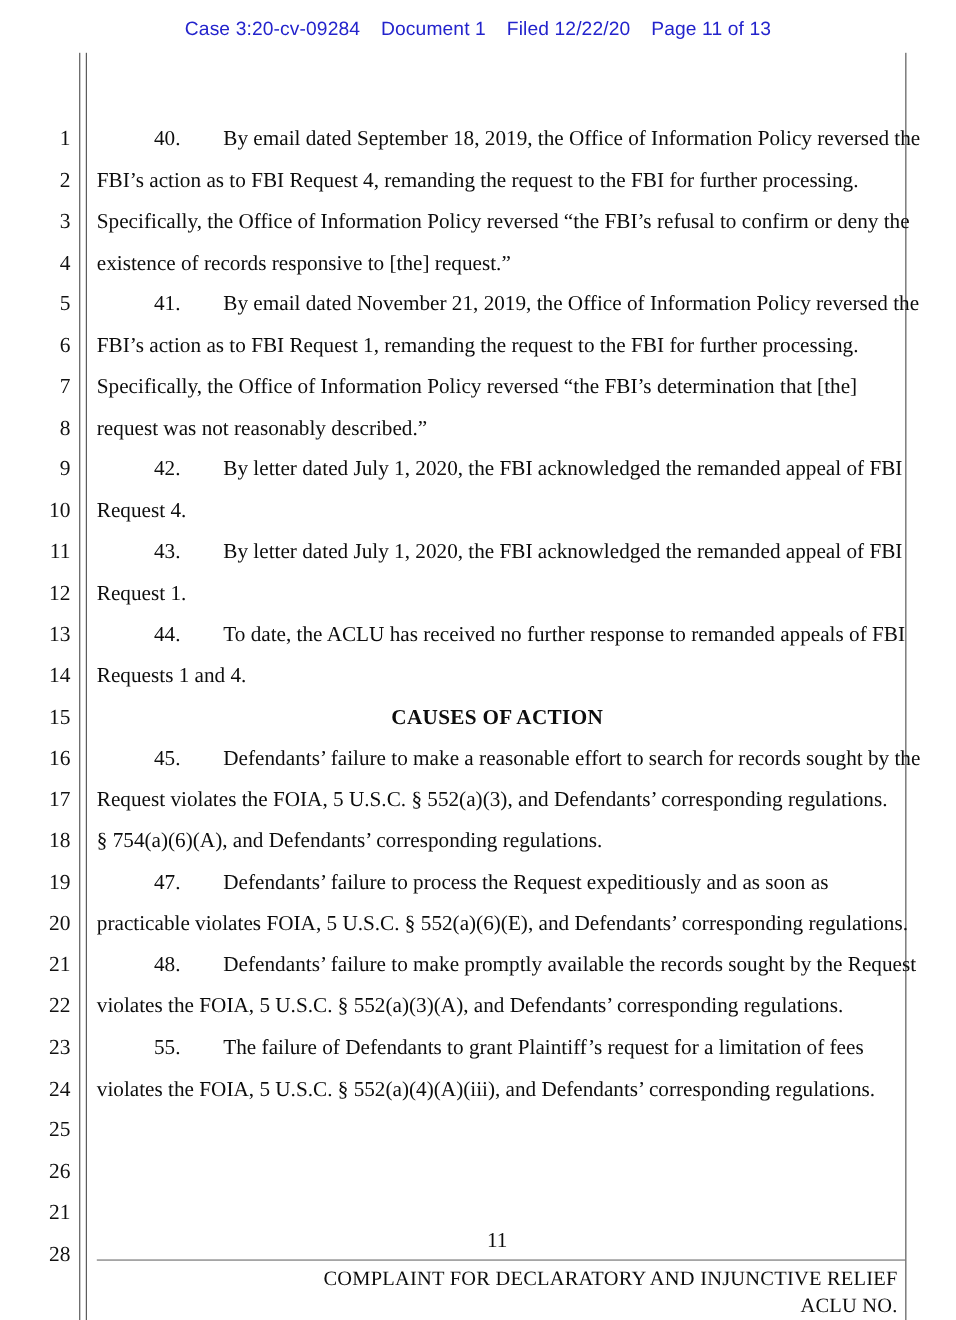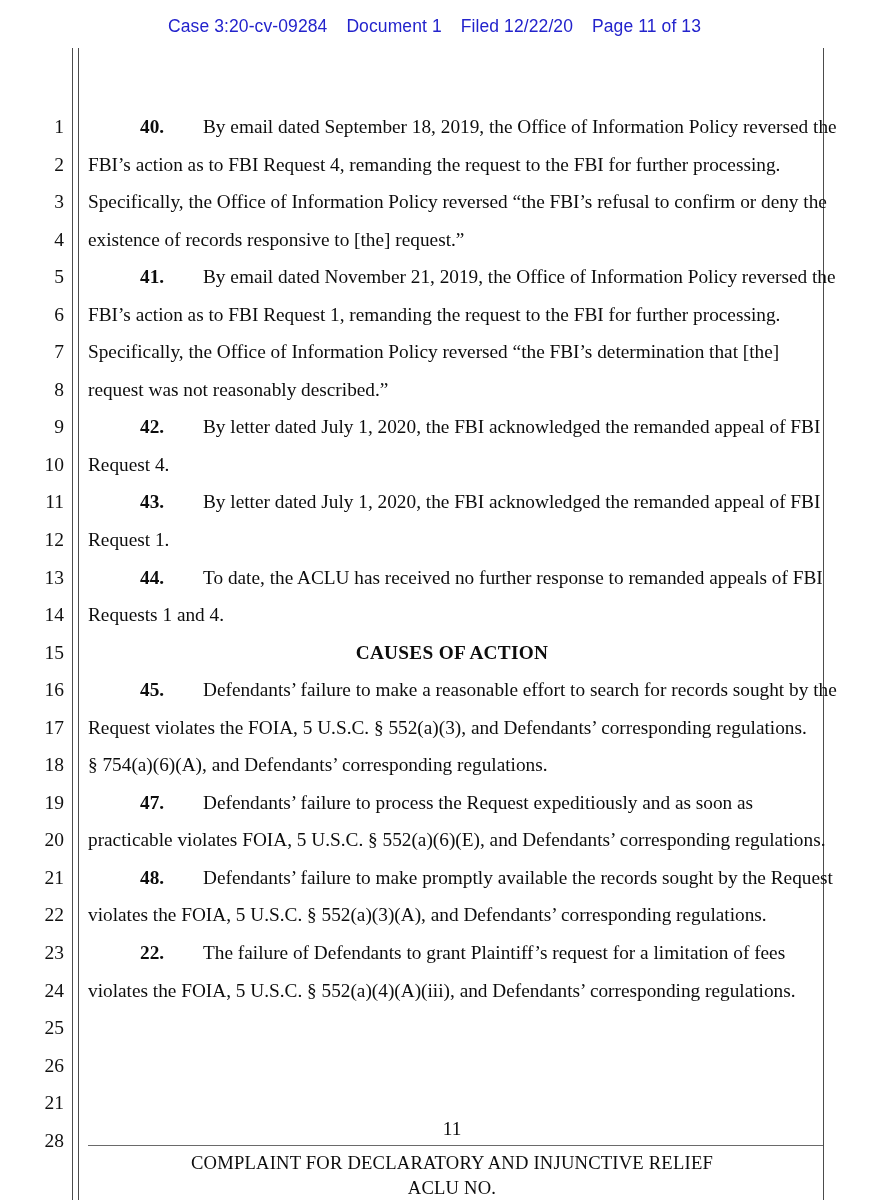--- a/index.html
+++ b/index.html
@@ -76,21 +76,20 @@
   }
   .txt-line.center {
     text-align: center;
     font-weight: bold;
     letter-spacing: 0.3px;
   }
   .pnum {
     display: inline-block;
     width: 115px;
     text-indent: 52px;
-    font-weight: bold;
   }
 
   
   .page-number {
     position: absolute;
     top: 1118px;
     left: 88px;
     width: 728px;
     text-align: center;
     font-size: 19.3px;
@@ -102,21 +101,21 @@
     left: 88px;
     width: 735px;
     height: 0;
     border-top: 1.4px solid #6a6a6a;
   }
   .footer-caption {
     position: absolute;
     top: 1150px;
     left: 88px;
     width: 728px;
-    text-align: center;
+    text-align: right;
     font-size: 18.6px;
     color: #0d0d0d;
     line-height: 25px;
     letter-spacing: 0.2px;
   }
 </style>
 </head>
 <body>
 
 <div class="page">
@@ -179,21 +178,21 @@
       <div class="txt-line"><span class="pnum">44.</span><span>To date, the ACLU has received no further response to remanded appeals of FBI</span></div>
       <div class="txt-line"><span>Requests 1 and 4.</span></div>
       <div class="txt-line center"><span>CAUSES OF ACTION</span></div>
       <div class="txt-line"><span class="pnum">45.</span><span>Defendants’ failure to make a reasonable effort to search for records sought by the</span></div>
       <div class="txt-line"><span>Request violates the FOIA, 5 U.S.C. § 552(a)(3), and Defendants’ corresponding regulations.</span></div>
       <div class="txt-line"><span>§ 754(a)(6)(A), and Defendants’ corresponding regulations.</span></div>
       <div class="txt-line"><span class="pnum">47.</span><span>Defendants’ failure to process the Request expeditiously and as soon as</span></div>
       <div class="txt-line"><span>practicable violates FOIA, 5 U.S.C. § 552(a)(6)(E), and Defendants’ corresponding regulations.</span></div>
       <div class="txt-line"><span class="pnum">48.</span><span>Defendants’ failure to make promptly available the records sought by the Request</span></div>
       <div class="txt-line"><span>violates the FOIA, 5 U.S.C. § 552(a)(3)(A), and Defendants’ corresponding regulations.</span></div>
-      <div class="txt-line"><span class="pnum">22.</span><span>The failure of Defendants to grant Plaintiff’s request for a limitation of fees</span></div>
+      <div class="txt-line"><span class="pnum">55.</span><span>The failure of Defendants to grant Plaintiff’s request for a limitation of fees</span></div>
       <div class="txt-line"><span>violates the FOIA, 5 U.S.C. § 552(a)(4)(A)(iii), and Defendants’ corresponding regulations.</span></div>
       <div class="txt-line"><span></span></div>
       <div class="txt-line"><span></span></div>
       <div class="txt-line"><span></span></div>
     </div>
 
   <div class="page-number">11</div>
   <div class="footer-rule"></div>
   <div class="footer-caption">
     <div>COMPLAINT FOR DECLARATORY AND INJUNCTIVE RELIEF</div>

